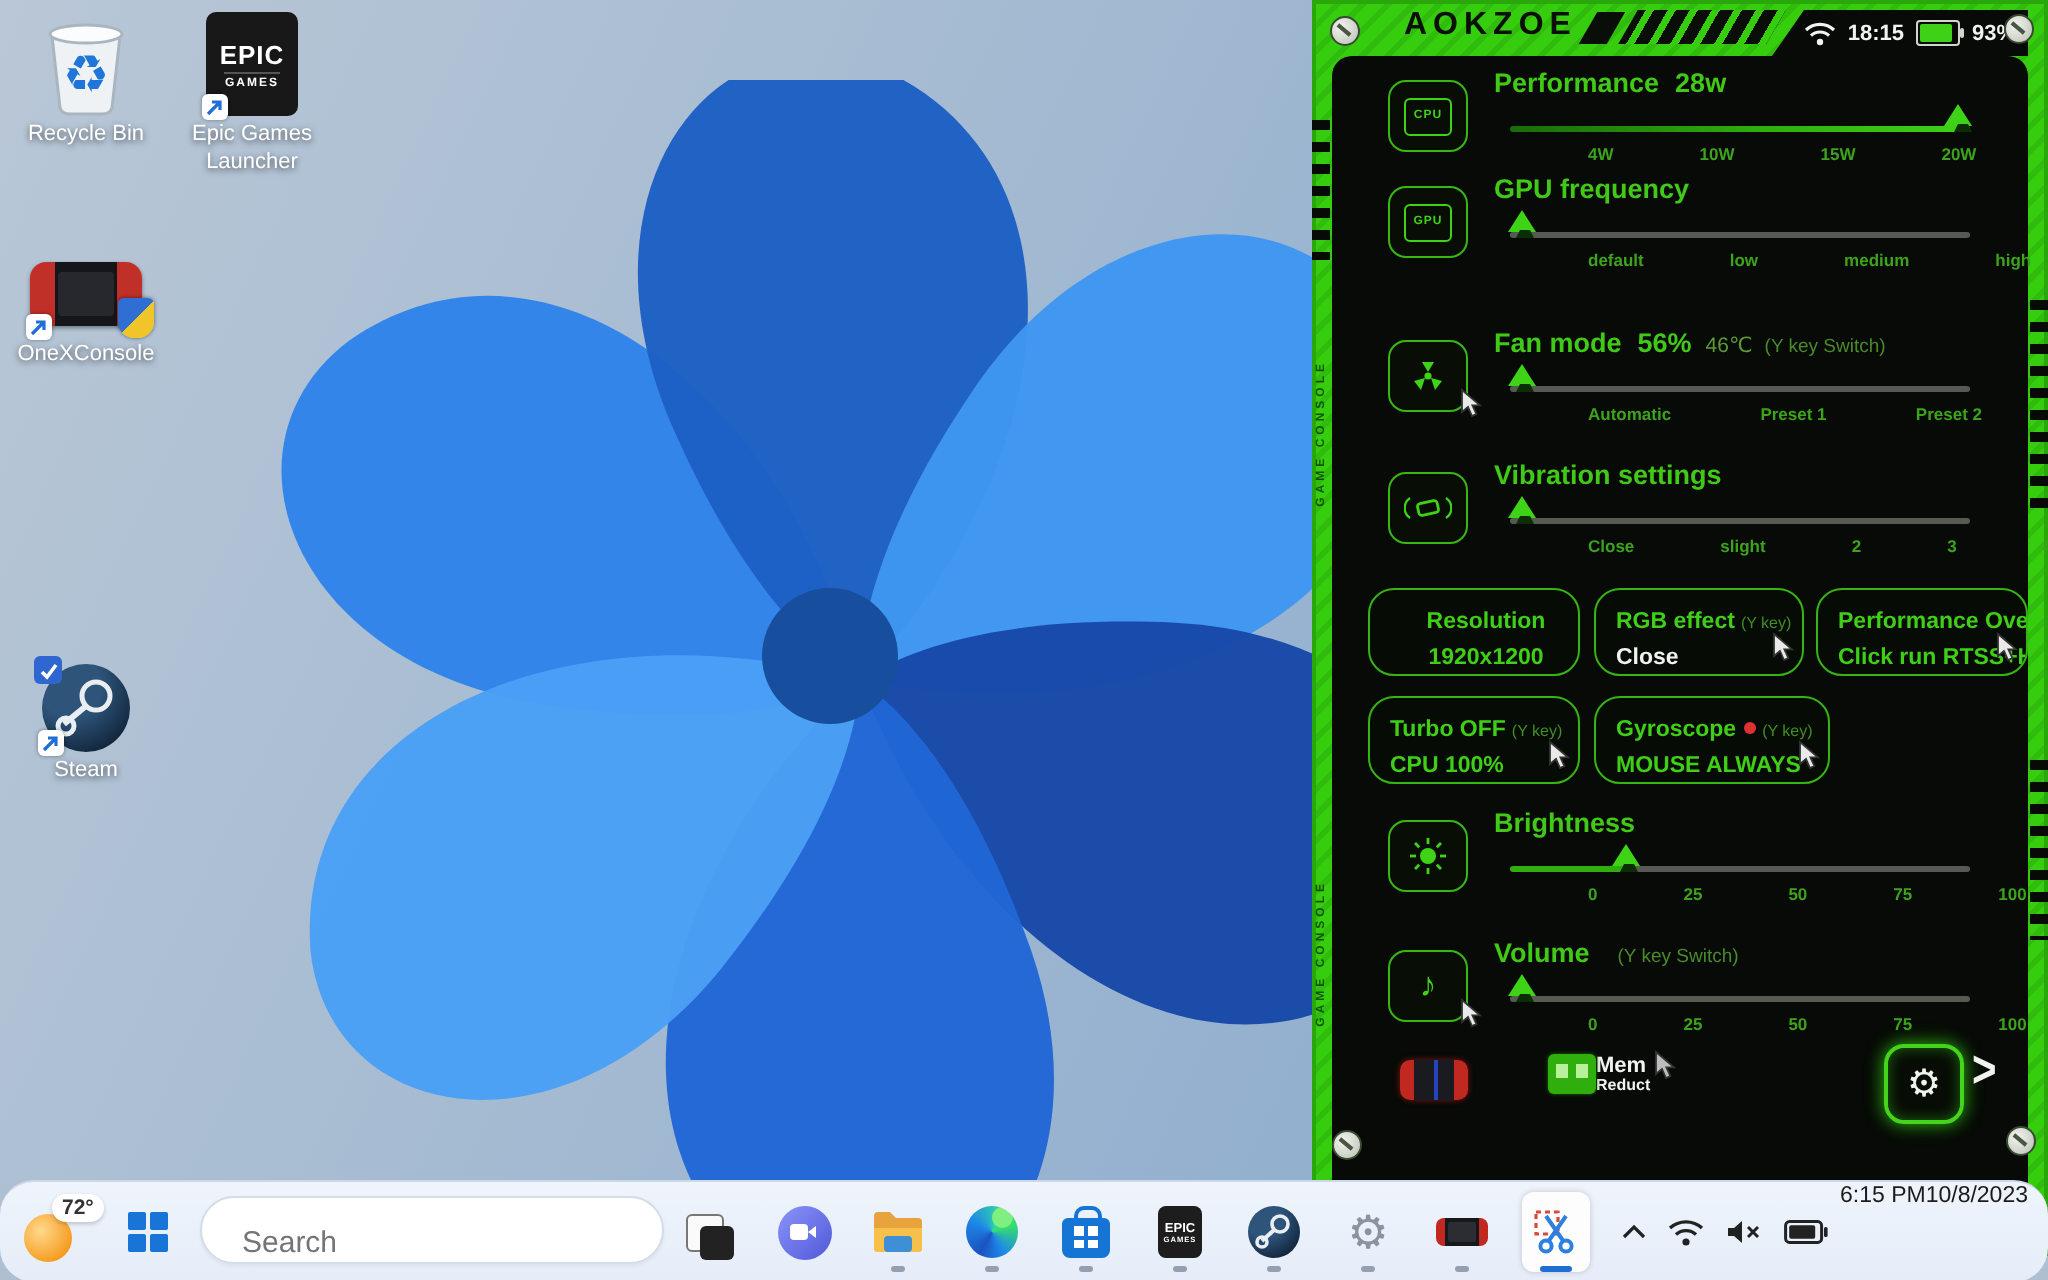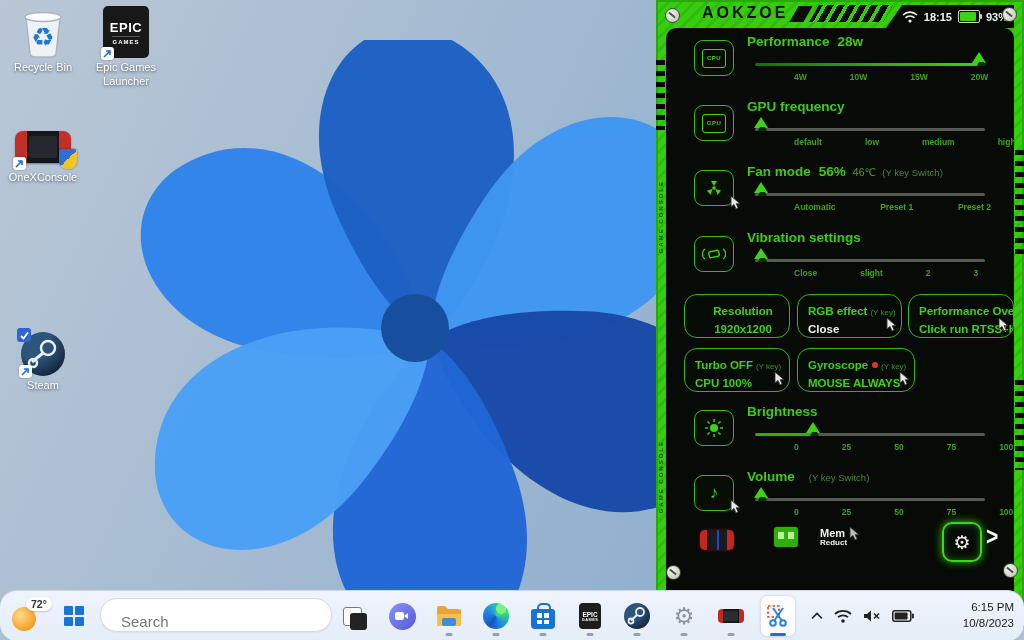--- a/index.html
+++ b/index.html
@@ -88,21 +88,21 @@
   .obtn.center{text-align:center;padding-left:18px;}
   .bs.white{color:#f2f2f2;}
   .gyro-dot{display:inline-block;width:6px;height:6px;border-radius:50%;background:#e03131;margin-left:4px;vertical-align:middle;}
 
   .hand{position:absolute;z-index:5;}
 
   
   .foot-console{position:absolute;left:44px;top:530px;width:34px;height:20px;border-radius:5px;
     background:linear-gradient(90deg,#c02820 0 20%,#1a1b20 20% 50%,#2444c0 50% 56%,#1a1b20 56% 80%,#c02820 80%);
     box-shadow:0 0 3px rgba(200,30,30,.6);}
-  .foot-mem{position:absolute;left:118px;top:527px;display:flex;align-items:center;gap:22px;}
+  .foot-mem{position:absolute;left:118px;top:527px;display:flex;align-items:center;gap:0;}
   .mem-chip{width:24px;height:20px;background:#2fae0e;border-radius:3px;position:relative;box-shadow:0 0 2px #1a6b0a;}
   .mem-chip::after{content:"";position:absolute;left:4px;top:5px;width:6px;height:7px;background:#b9f09a;box-shadow:10px 0 0 #b9f09a;}
   .mem-text{color:#f0f3ee;line-height:1;}
   .mem-text .m1{font-size:11px;font-weight:800;}
   .mem-text .m2{font-size:8px;font-weight:700;margin-top:0;}
   .gear-box{position:absolute;left:286px;top:522px;width:36px;height:36px;border:2px solid #45d41c;border-radius:10px;
     box-shadow:0 0 9px #2fbf10,inset 0 0 7px rgba(60,220,20,.45);display:flex;align-items:center;justify-content:center;
     color:#eef5ea;font-size:19px;background:rgba(8,14,6,.6);}
   .next-arrow{position:absolute;left:330px;top:524px;color:#f0f4ee;font-size:21px;font-weight:700;transform:scaleY(1.25);}
 
@@ -145,21 +145,21 @@
   .epic-sm{width:22px;height:26px;background:#1d1d1d;border-radius:4px;color:#fff;display:flex;flex-direction:column;
     align-items:center;justify-content:center;}
   .epic-sm .e1{font-size:6.5px;font-weight:800;}
   .epic-sm .e2{font-size:3.8px;font-weight:700;letter-spacing:.5px;}
   .steam-sm{width:26px;height:26px;border-radius:50%;background:radial-gradient(circle at 32% 25%,#2e547a 0 35%,#12263c 80%);}
   .gear-glyph{font-size:23px;color:#8a939e;line-height:1;}
   .console-sm{width:26px;height:14px;border-radius:4px;
     background:linear-gradient(90deg,#c02820 0 18%,#17181c 18% 82%,#c02820 82%);position:relative;}
   .console-sm::after{content:"";position:absolute;left:6px;top:2px;width:14px;height:10px;background:#2b2d33;border-radius:1px;}
   .tray{position:absolute;right:110px;top:0;height:50px;display:flex;align-items:center;gap:11px;}
-  .clock{position:absolute;right:10px;top:0;height:50px;display:flex;flex-direction:column;justify-content:center;
+  .clock{position:absolute;right:10px;top:0;height:50px;display:flex;justify-content:center;
     text-align:right;font-size:11.5px;color:#1b1b1b;line-height:1.35;}
 </style>
 </head>
 <body>
 
 <div class="stage">
 
   <div class="wallpaper">
     <svg class="bloom" width="720" height="560" viewBox="0 0 720 560">
       <g transform="translate(350,300)">
@@ -296,21 +296,21 @@
       </div>
       <div class="ticks">
         <span>4W</span>
           <span>10W</span>
           <span>15W</span>
           <span>20W</span>
           <span>28W</span>
       </div>
     </div>
 
-    <div class="sec" style="top:99px;">
+    <div class="sec" style="top:87px;">
       <div class="sec-icon">
         <div class="chip-inner">GPU</div>
       </div>
       <div class="sec-title">
         <span>GPU frequency</span>
       </div>
       <div class="track t-dim">
         <div class="marker" style="left: 2.5%;"></div>
       </div>
       <div class="ticks">

